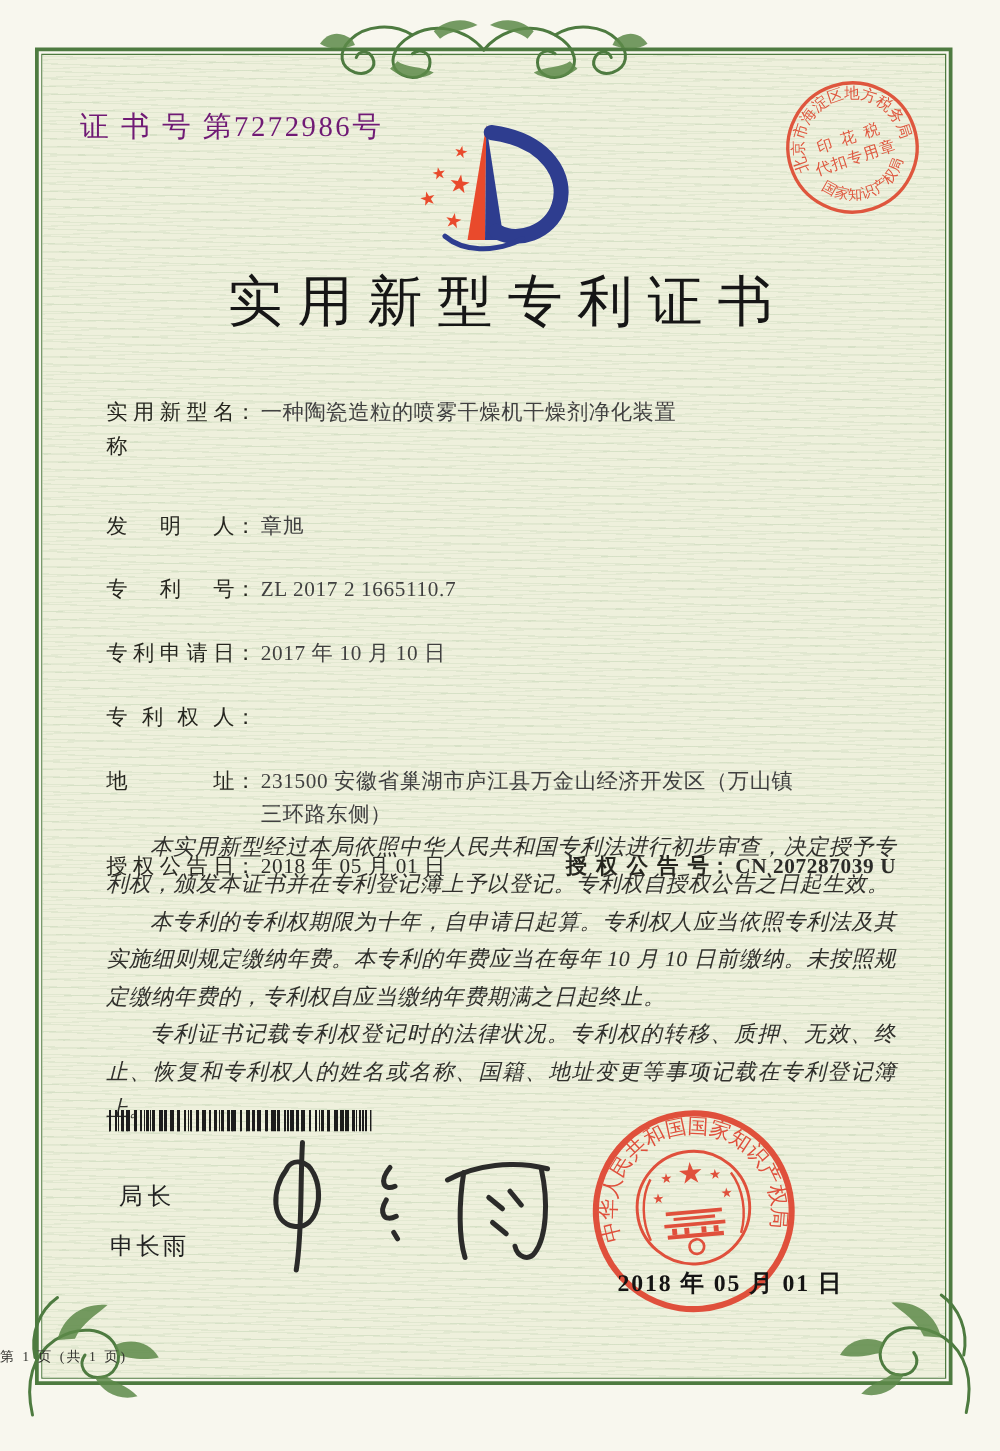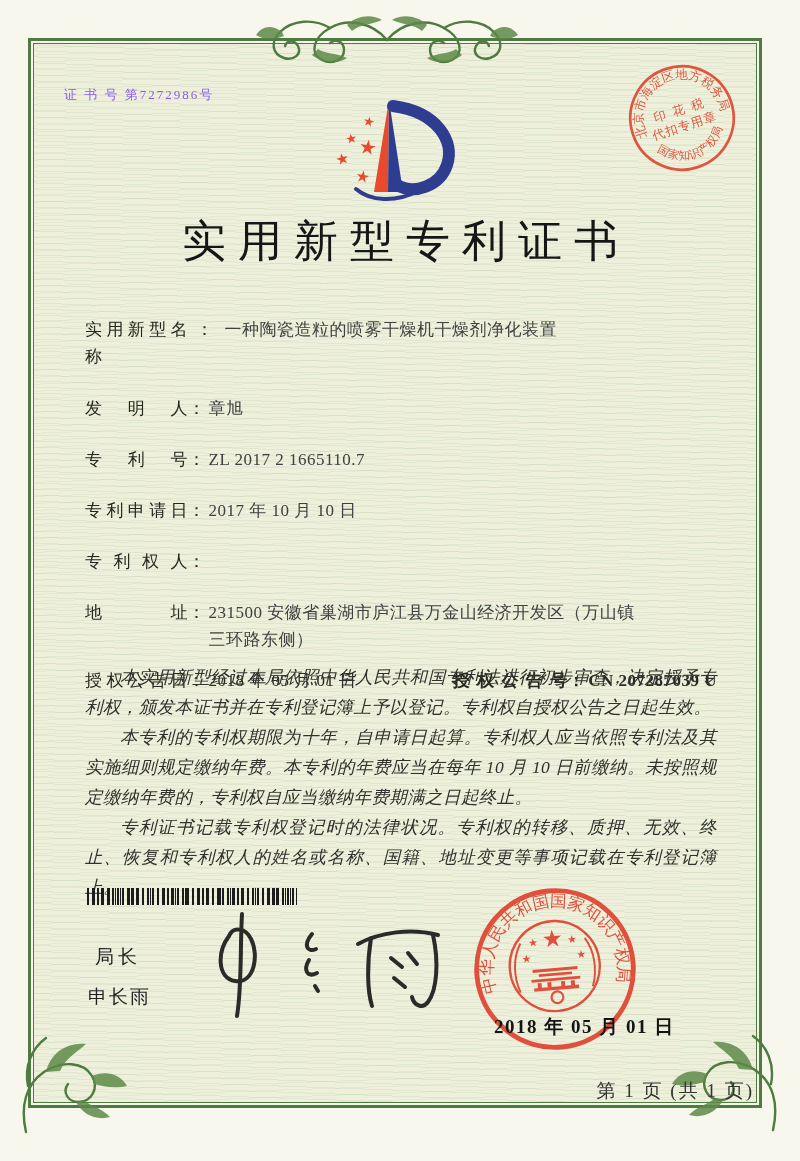--- a/index.html
+++ b/index.html
@@ -24,34 +24,34 @@
       repeating-linear-gradient(2deg, rgba(130,170,120,.13) 0 1px, rgba(0,0,0,0) 1px 6px),
       repeating-linear-gradient(-2deg, rgba(130,170,120,.10) 0 1px, rgba(0,0,0,0) 1px 7px);
   }
   .ornament{position:absolute;pointer-events:none;}
   .orn-stroke{stroke:#4e7b40;stroke-width:2.4;fill:none;stroke-linecap:round;}
   .orn-leaf{fill:#5d8a49;opacity:.85;}
 
   
   .cert-no{
     position:absolute;left:64px;top:86px;
-    font-size:13px;letter-spacing:2px;color:#8b5cf6;
+    font-size:23px;letter-spacing:2px;color:#701a75;
   }
   .tax-stamp{position:absolute;left:620px;top:56px;width:124px;height:124px;transform:rotate(-18deg);opacity:.92;}
   .logo{position:absolute;left:300px;top:90px;width:200px;height:132px;}
   .title{
     position:absolute;left:0;right:0;top:212px;text-align:center;
     font-size:44px;font-weight:normal;letter-spacing:12px;color:#161616;
     text-indent:12px;
   }
 
   
   .fields{position:absolute;left:85px;top:316px;width:632px;font-size:17px;}
   .row{display:flex;align-items:flex-start;line-height:27px;margin-bottom:24px;letter-spacing:.5px;}
-  .row.first{margin-bottom:25px;gap:8px;}
+  .row.first{margin-bottom:37px;}
   .flabel{width:103px;text-align:justify;text-align-last:justify;flex:0 0 103px;color:#26261f;}
   .fcolon{flex:0 0 auto;margin-right:3px;color:#26261f;}
   .fvalue{flex:1 1 auto;color:#404040;}
   .grant-row{display:flex;line-height:27px;letter-spacing:.5px;}
   .grant-right{margin-left:auto;display:flex;font-weight:bold;}
   .flabel2{width:115px;text-align:justify;text-align-last:justify;flex:0 0 115px;color:#26261f;}
 
   
   .paras{position:absolute;left:85px;top:662px;width:632px;font-size:17.5px;line-height:30px;color:#30302c;font-style:italic;letter-spacing:.4px;}
   .paras p{margin:0;text-indent:2em;text-align:justify;}
@@ -62,21 +62,21 @@
     background-image:
       repeating-linear-gradient(90deg,#1c1c1c 0 2px,rgba(0,0,0,0) 2px 5px),
       repeating-linear-gradient(90deg,#1c1c1c 0 1px,rgba(0,0,0,0) 1px 7px),
       repeating-linear-gradient(90deg,#1c1c1c 0 1px,rgba(0,0,0,0) 1px 11px);
   }
   .sig-title{position:absolute;left:88px;top:944px;font-size:19px;letter-spacing:4px;color:#222;margin-left:7px;}
   .sig-name{position:absolute;left:88px;top:984px;font-size:19px;letter-spacing:2px;color:#222;}
   .sig-hand{position:absolute;left:195px;top:908px;width:285px;height:118px;}
   .seal{position:absolute;left:462px;top:876px;width:186px;height:186px;transform:rotate(-5deg);opacity:.93;}
   .seal-date{position:absolute;left:494px;top:1014px;font-size:19px;letter-spacing:1.5px;color:#141414;font-weight:600;}
-  .footer{position:absolute;left:0;right:46px;top:1078px;text-align:right;font-size:19px;letter-spacing:2px;color:#33332f;}
+  .footer{position:absolute;left:0;right:46px;top:1078px;text-align:left;font-size:11px;letter-spacing:2px;color:#33332f;}
 
   .stamp-red{fill:#de4a31;}
   .seal-red{fill:#df4430;}
 </style>
 </head>
 <body>
 
 <div class="frame">
   <div class="frame-bg"></div>
 </div>

